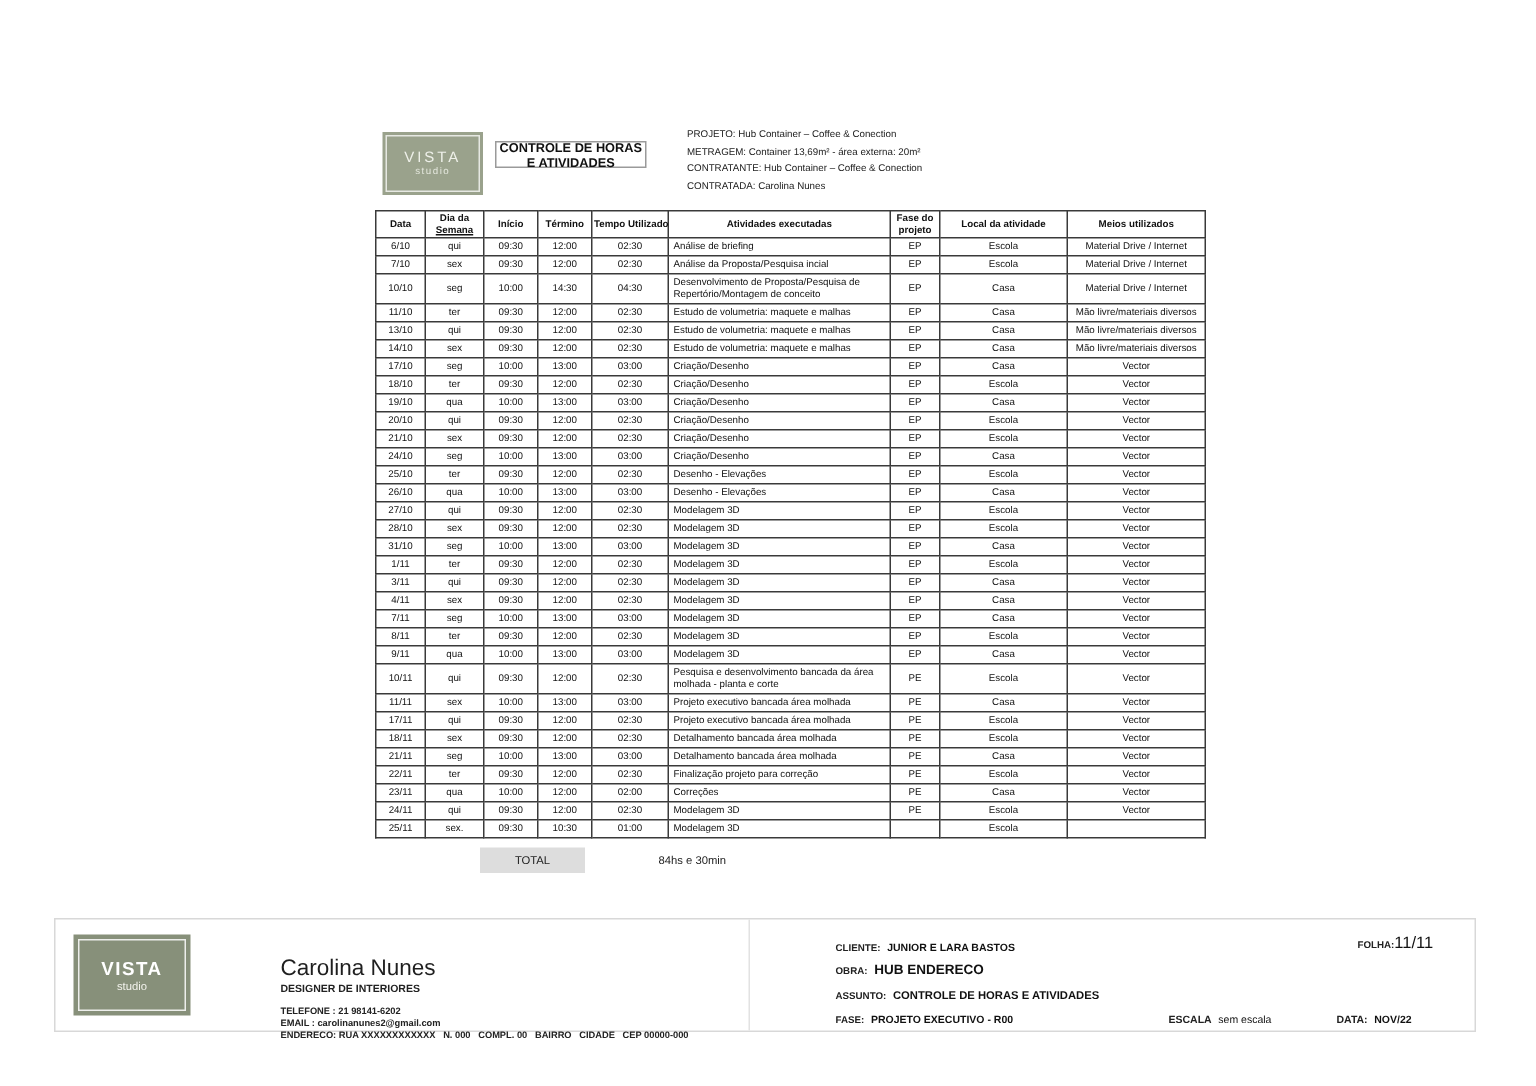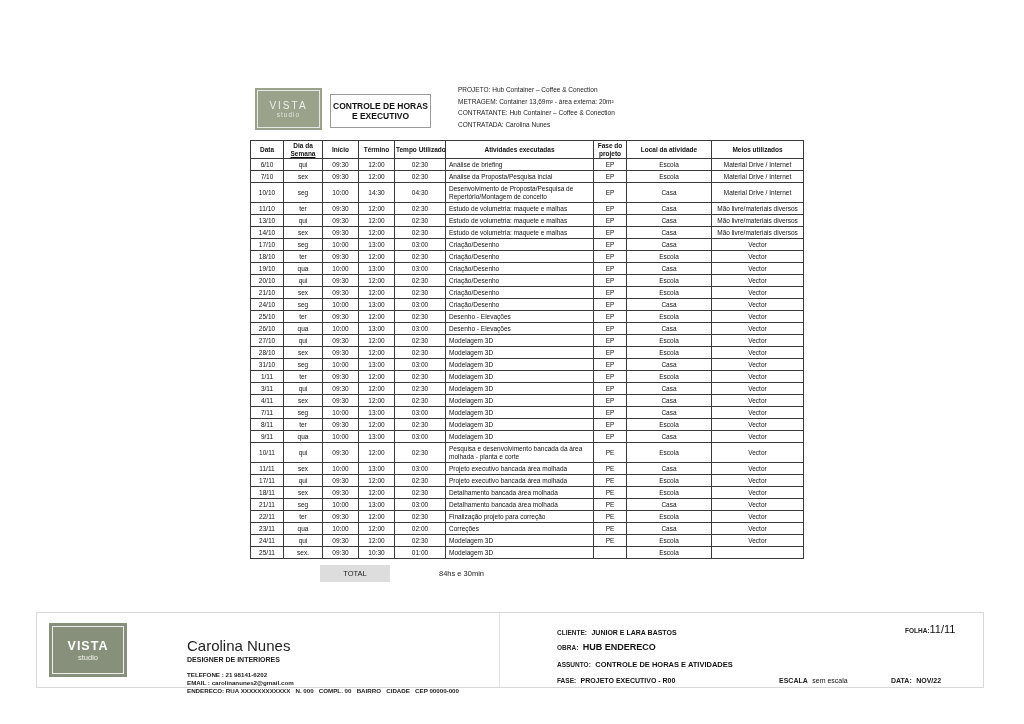--- a/index.html
+++ b/index.html
@@ -6,21 +6,21 @@
   html,body { width:1024px; height:724px; background:#ffffff; }
   body { font-family:"Liberation Sans", sans-serif; color:#1a1a1a; position:relative; }
 
   
   .logo-top { position:absolute; left:255px; top:88px; width:67px; height:42px;
     background:#9aa28c; display:flex; flex-direction:column; align-items:center; justify-content:center; }
   .logo-top .inner { position:absolute; inset:2px; border:1px solid rgba(255,255,255,.75); }
   .logo-top .brand { color:#eef0e9; font-size:10px; letter-spacing:2px; line-height:11px; }
   .logo-top .sub { color:#e4e7dd; font-size:6.5px; letter-spacing:1px; line-height:8px; }
 
-  .title-box { position:absolute; left:330px; top:94px; width:101px; height:34px;
+  .title-box { position:absolute; left:330px; top:94px; width:101px; height:18px;
     border:1px solid #9a9a9a; background:#fff; display:flex; flex-direction:column;
     align-items:center; justify-content:center; }
   .title-box span { font-weight:bold; font-size:8.5px; line-height:10.5px; color:#111; }
 
   .project-info { position:absolute; left:458px; top:84px; }
   .project-info div { font-size:6.5px; line-height:11.5px; color:#222; }
 
   
   .table-wrap { position:absolute; left:250px; top:140px; width:553px; }
   table { border-collapse:collapse; table-layout:fixed; width:553px; }
@@ -66,21 +66,21 @@
 <body>
 
 <div class="logo-top">
   <div class="inner"></div>
   <span class="brand">VISTA</span>
   <span class="sub">studio</span>
 </div>
 
 <div class="title-box">
   <span>CONTROLE DE HORAS</span>
-  <span>E EXECUTIVO</span>
+  <span>E ATIVIDADES</span>
 </div>
 
 <div class="project-info">
   <div>PROJETO: Hub Container – Coffee &amp; Conection</div>
   <div>METRAGEM: Container 13,69m² - área externa: 20m²</div>
   <div>CONTRATANTE: Hub Container – Coffee &amp; Conection</div>
   <div>CONTRATADA: Carolina Nunes</div>
 </div>
 
 <div class="table-wrap">

